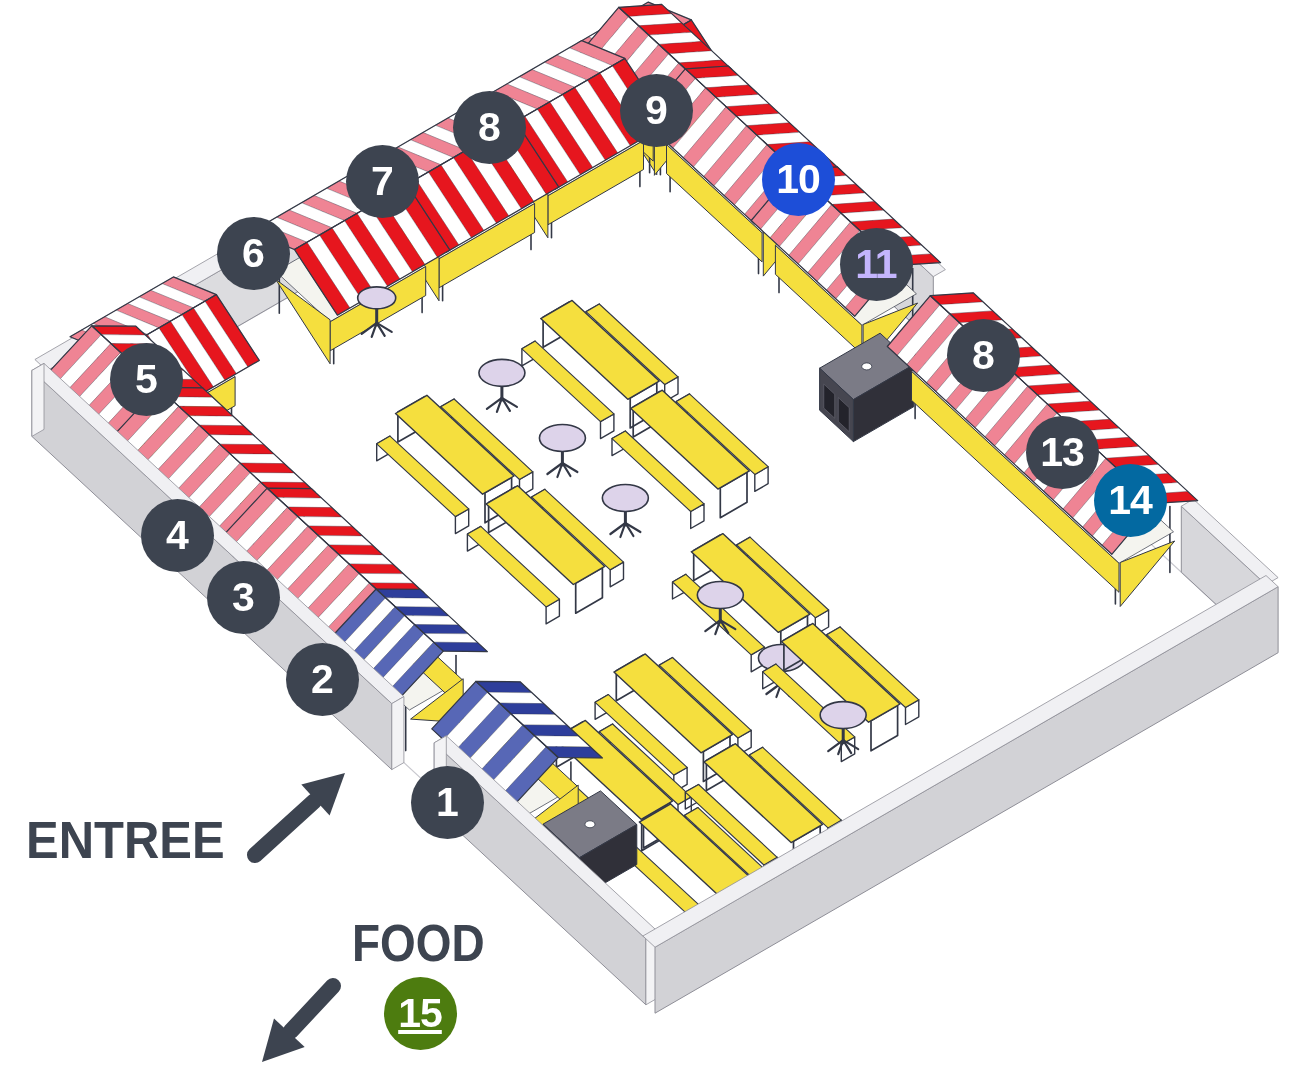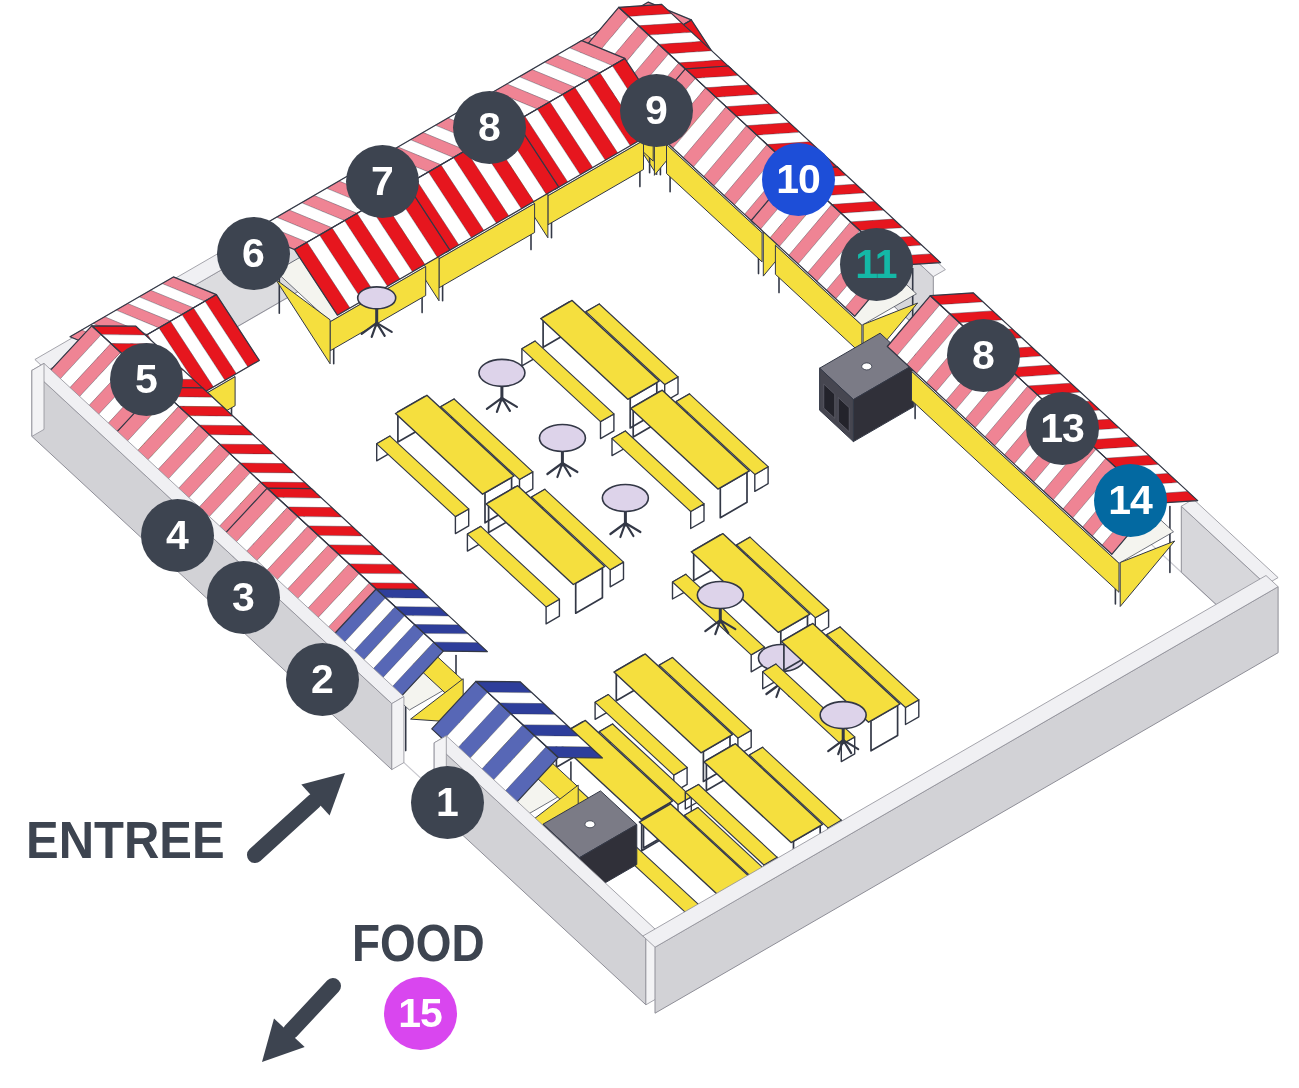--- a/index.html
+++ b/index.html
@@ -640,21 +640,21 @@
       <div class="marker" style="left: 447px; top: 802px; background: rgb(61, 68, 80); color: rgb(255, 255, 255);">1</div>
       <div class="marker" style="left: 322px; top: 679px; background: rgb(61, 68, 80); color: rgb(255, 255, 255);">2</div>
       <div class="marker" style="left: 243px; top: 597px; background: rgb(61, 68, 80); color: rgb(255, 255, 255);">3</div>
       <div class="marker" style="left: 177px; top: 535px; background: rgb(61, 68, 80); color: rgb(255, 255, 255);">4</div>
       <div class="marker" style="left: 146px; top: 379px; background: rgb(61, 68, 80); color: rgb(255, 255, 255);">5</div>
       <div class="marker" style="left: 253px; top: 253px; background: rgb(61, 68, 80); color: rgb(255, 255, 255);">6</div>
       <div class="marker" style="left: 382px; top: 181px; background: rgb(61, 68, 80); color: rgb(255, 255, 255);">7</div>
       <div class="marker" style="left: 489px; top: 127px; background: rgb(61, 68, 80); color: rgb(255, 255, 255);">8</div>
       <div class="marker" style="left: 656px; top: 110px; background: rgb(61, 68, 80); color: rgb(255, 255, 255);">9</div>
       <div class="marker" style="left: 798px; top: 179px; background: #1d4ed8; color: rgb(255, 255, 255);">10</div>
-      <div class="marker" style="left: 876px; top: 264px; background: rgb(61, 68, 80); color: #14b8a6;">11</div>
+      <div class="marker" style="left: 876px; top: 264px; background: rgb(61, 68, 80); color: #c4b5fd;">11</div>
       <div class="marker" style="left: 983px; top: 355px; background: rgb(61, 68, 80); color: rgb(255, 255, 255);">8</div>
-      <div class="marker" style="left: 1062px; top: 428px; background: rgb(61, 68, 80); color: rgb(255, 255, 255);">13</div>
+      <div class="marker" style="left: 1062px; top: 452px; background: rgb(61, 68, 80); color: rgb(255, 255, 255);">13</div>
       <div class="marker" style="left: 1130px; top: 500px; background: #0369a1; color: rgb(255, 255, 255);">14</div>
-      <div class="marker" style="left: 420px; top: 1013px; background: #d946ef; color: rgb(255, 255, 255);">15</div>
+      <div class="marker" style="left: 420px; top: 1013px; background: #4d7c0f; color: rgb(255, 255, 255); text-decoration: underline;">15</div>
     </div>
   <div class="label label-entree" style="color: rgb(61, 68, 80);">ENTREE</div>
   <div class="label label-food" style="color: rgb(61, 68, 80);">FOOD</div>
 </div>
 
 </body></html>

